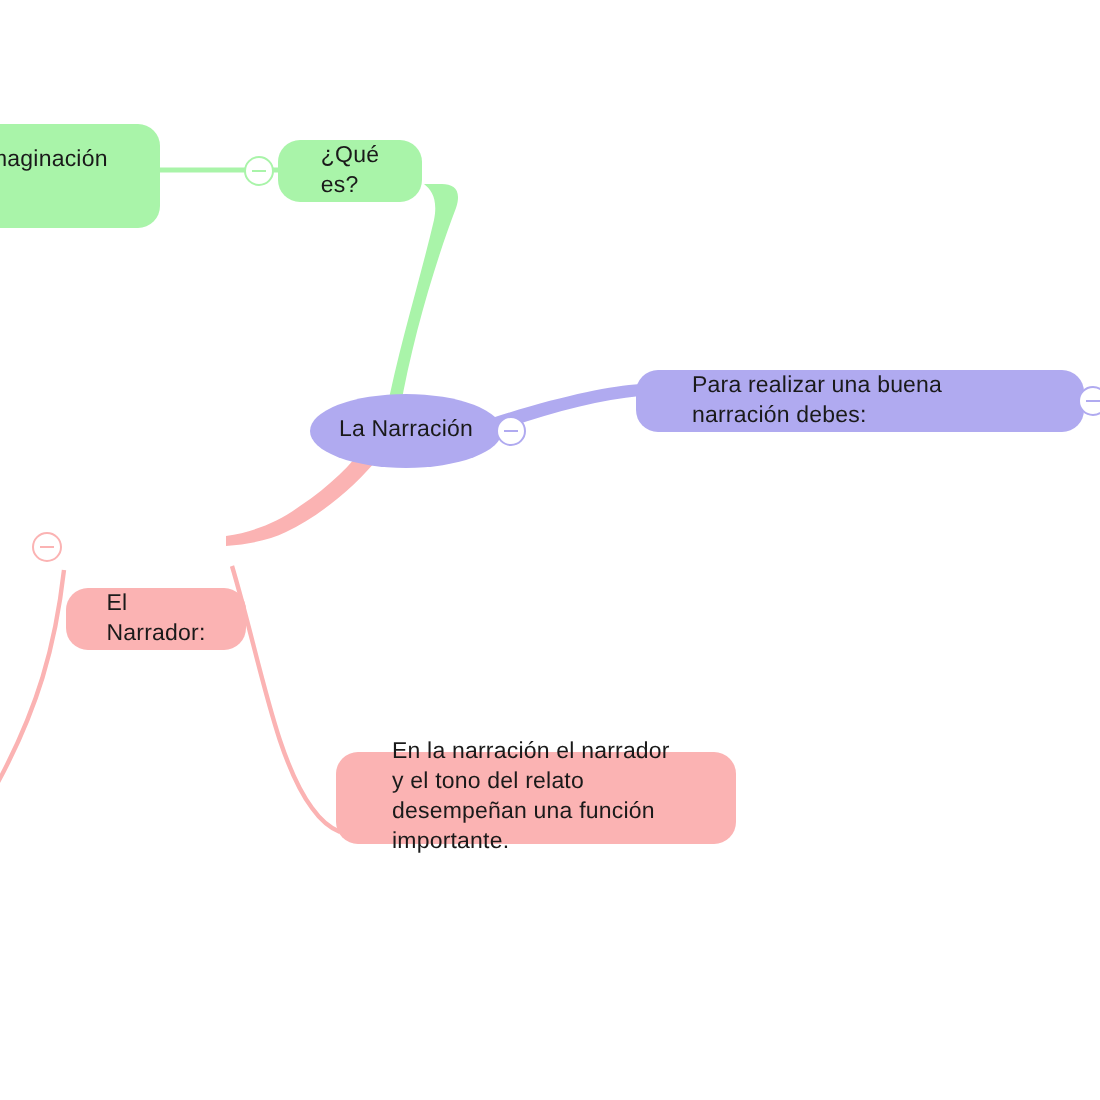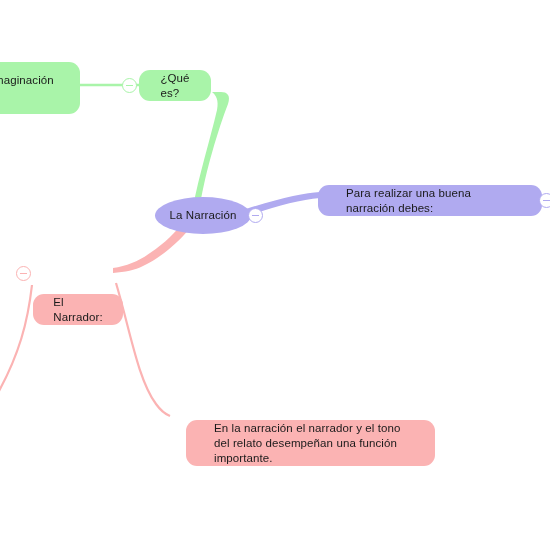--- a/index.html
+++ b/index.html
@@ -137,17 +137,17 @@
   </div>
 
   <div class="toggle toggle-purple" style="left:539px; top:193px;"></div>
 
   <div class="node node-rect node-pink" style="left:33px; top:258px; width:90px; height:31px; justify-content:center;margin-top:36px;">
     <span class="node-label">El Narrador:</span>
   </div>
 
   <div class="toggle toggle-pink" style="left:16px; top:266px;"></div>
 
-  <div class="node node-rect node-pink" style="left:168px; top:420px; width:249px; height:46px;margin-left:18px;">
+  <div class="node node-rect node-pink" style="left:168px; top:376px; width:200px; height:46px;">
     <span class="node-label">En la narración el narrador y el tono del relato desempeñan una función importante.</span>
   </div>
 
 </div>
 
 </body></html>

